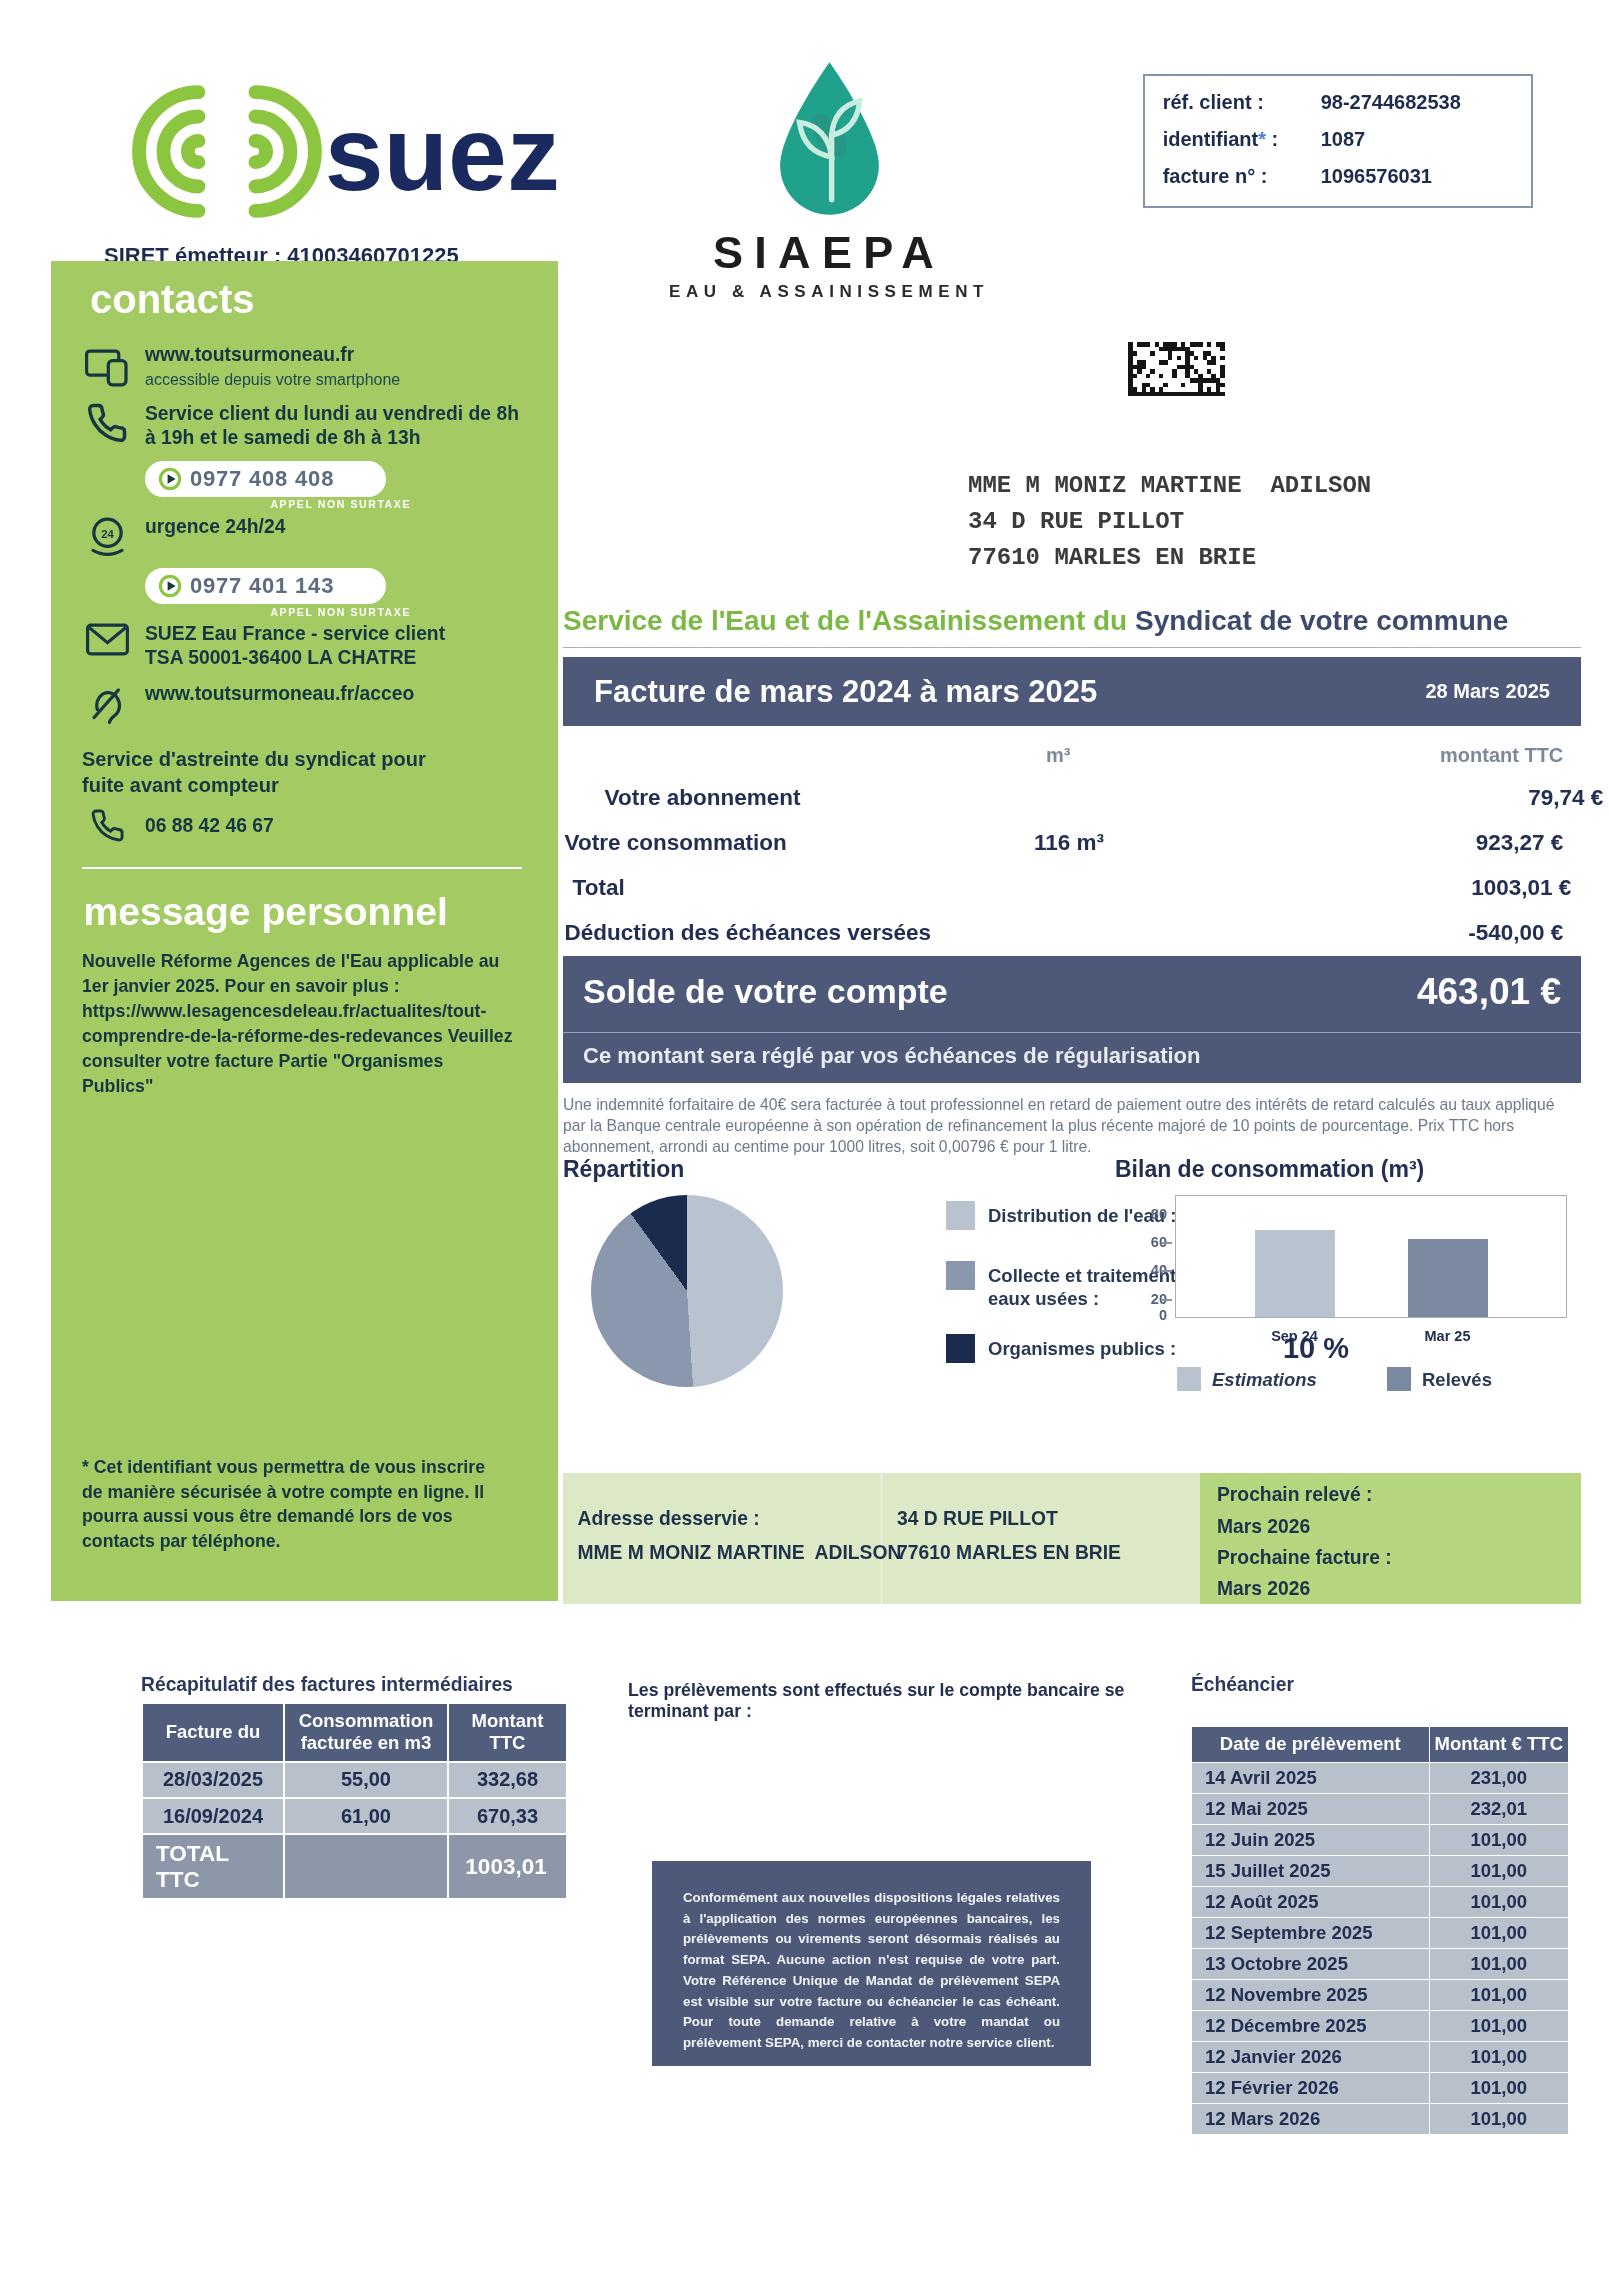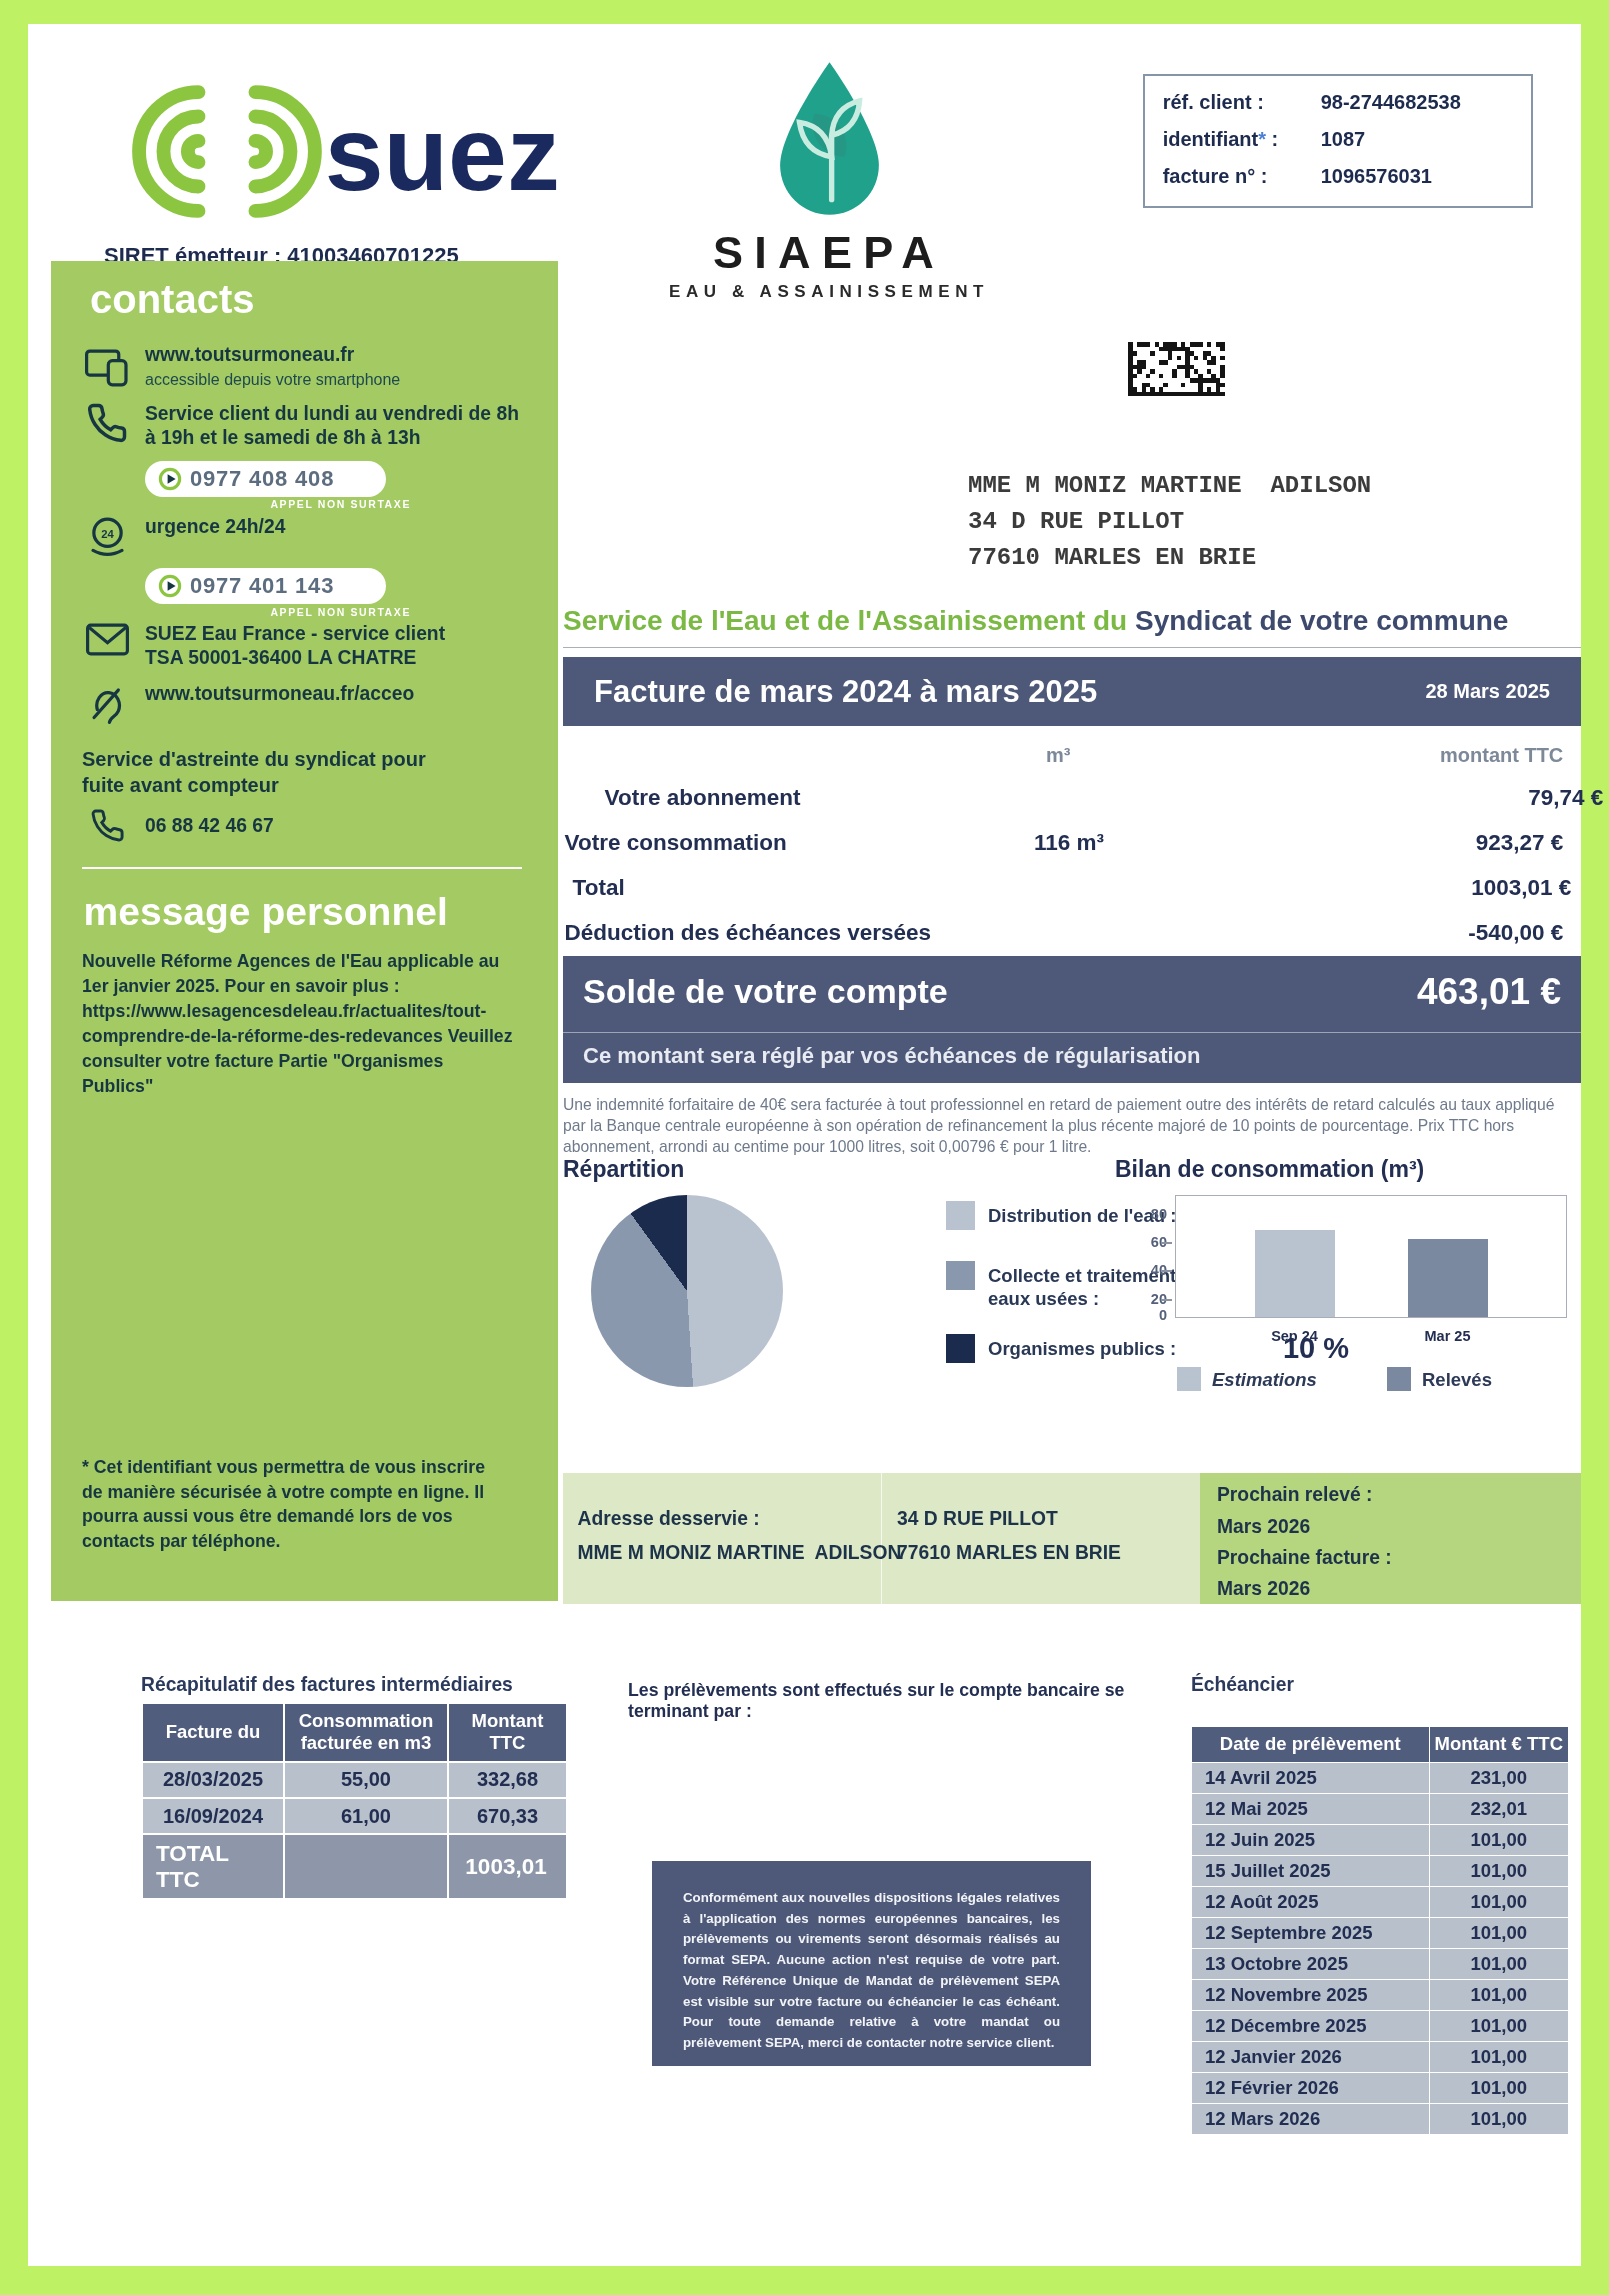--- a/index.html
+++ b/index.html
@@ -1,16 +1,16 @@
 <!DOCTYPE html>
 <html style="font-size:13px"><head>
 <meta charset="utf-8">
 <style>
   html,body{margin:0;padding:0;background:#101010;}
-  .stage{position:relative;width:1610px;height:2295px;background:#bef264;font-family:"Liberation Sans",sans-serif;overflow:hidden;}
+  .stage{position:relative;width:1610px;height:2295px;background:#ffffff;font-family:"Liberation Sans",sans-serif;overflow:hidden;}
   #page{position:absolute;left:28px;top:24px;width:1553px;height:2242px;background:#ffffff;}
   .abs{position:absolute;}
   
   .suez-logo{left:47px;top:42px;width:483px;height:175px;}
   .siret{left:76px;top:219px;font-size:22px;font-weight:bold;color:#1d2b4e;}
   .siaepa{left:612px;top:34px;width:378px;text-align:center;}
   .siaepa-name{font-size:45px;font-weight:bold;color:#1d1d1d;letter-spacing:11.3px;margin-top:4.8px;}
   .siaepa-tag{font-size:17px;font-weight:bold;color:#2a2a2a;letter-spacing:5.6px;margin-top:3.2px;}
   .info-box{left:1115px;top:50px;width:386px;height:130px;border:2.4px solid #8795a8;background:#fff;}
   .info-row{position:absolute;left:17.7px;font-size:20px;font-weight:bold;color:#1d2b4e;white-space:nowrap;}

